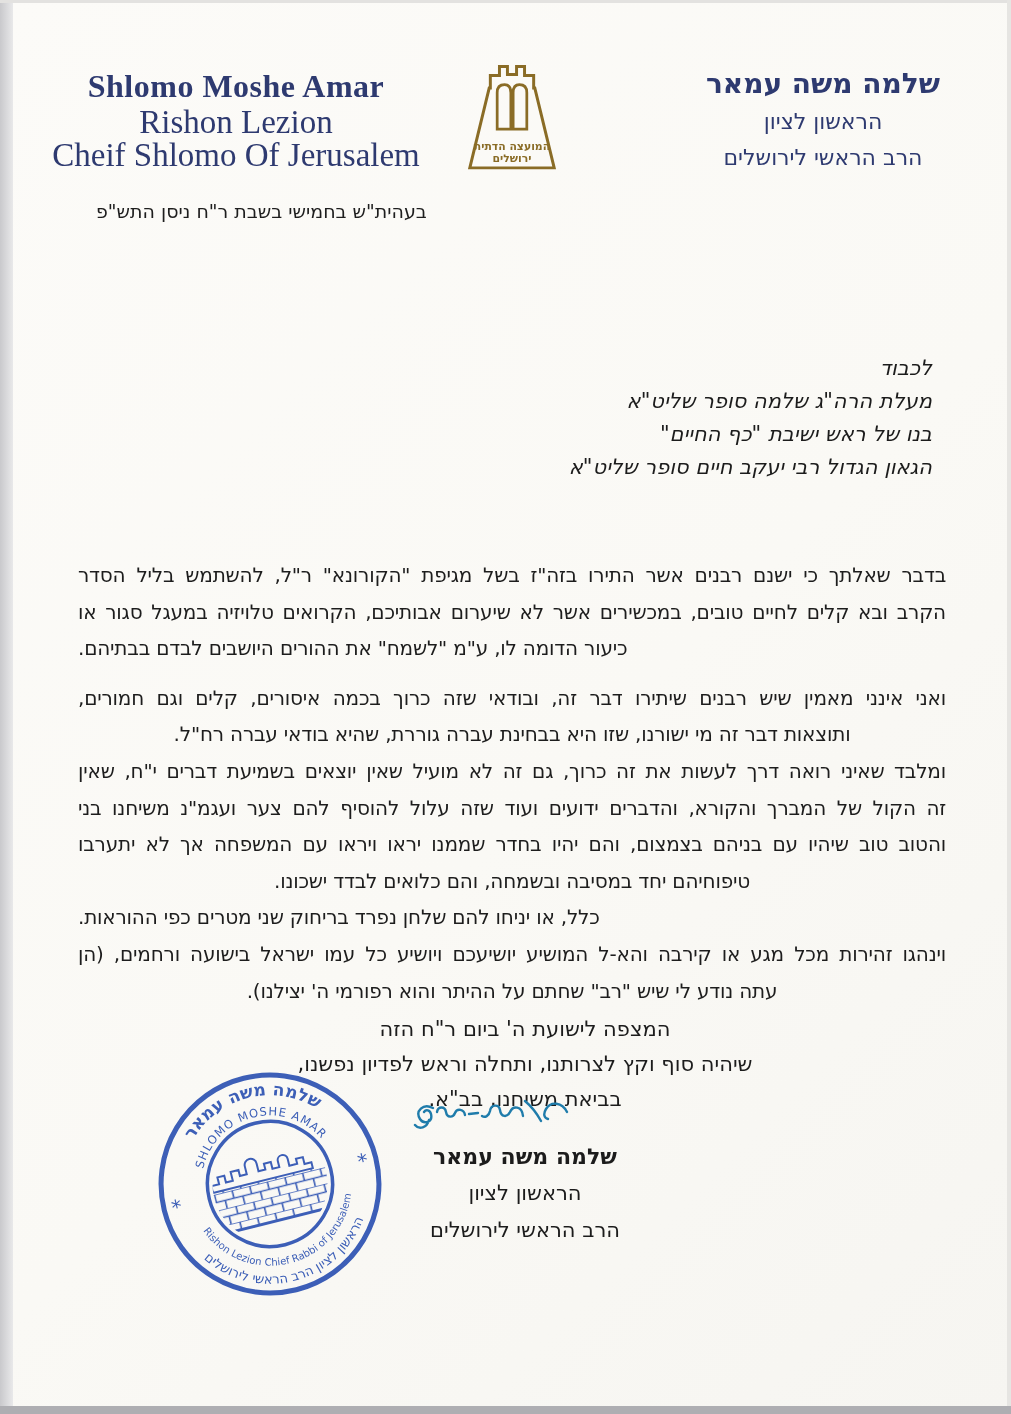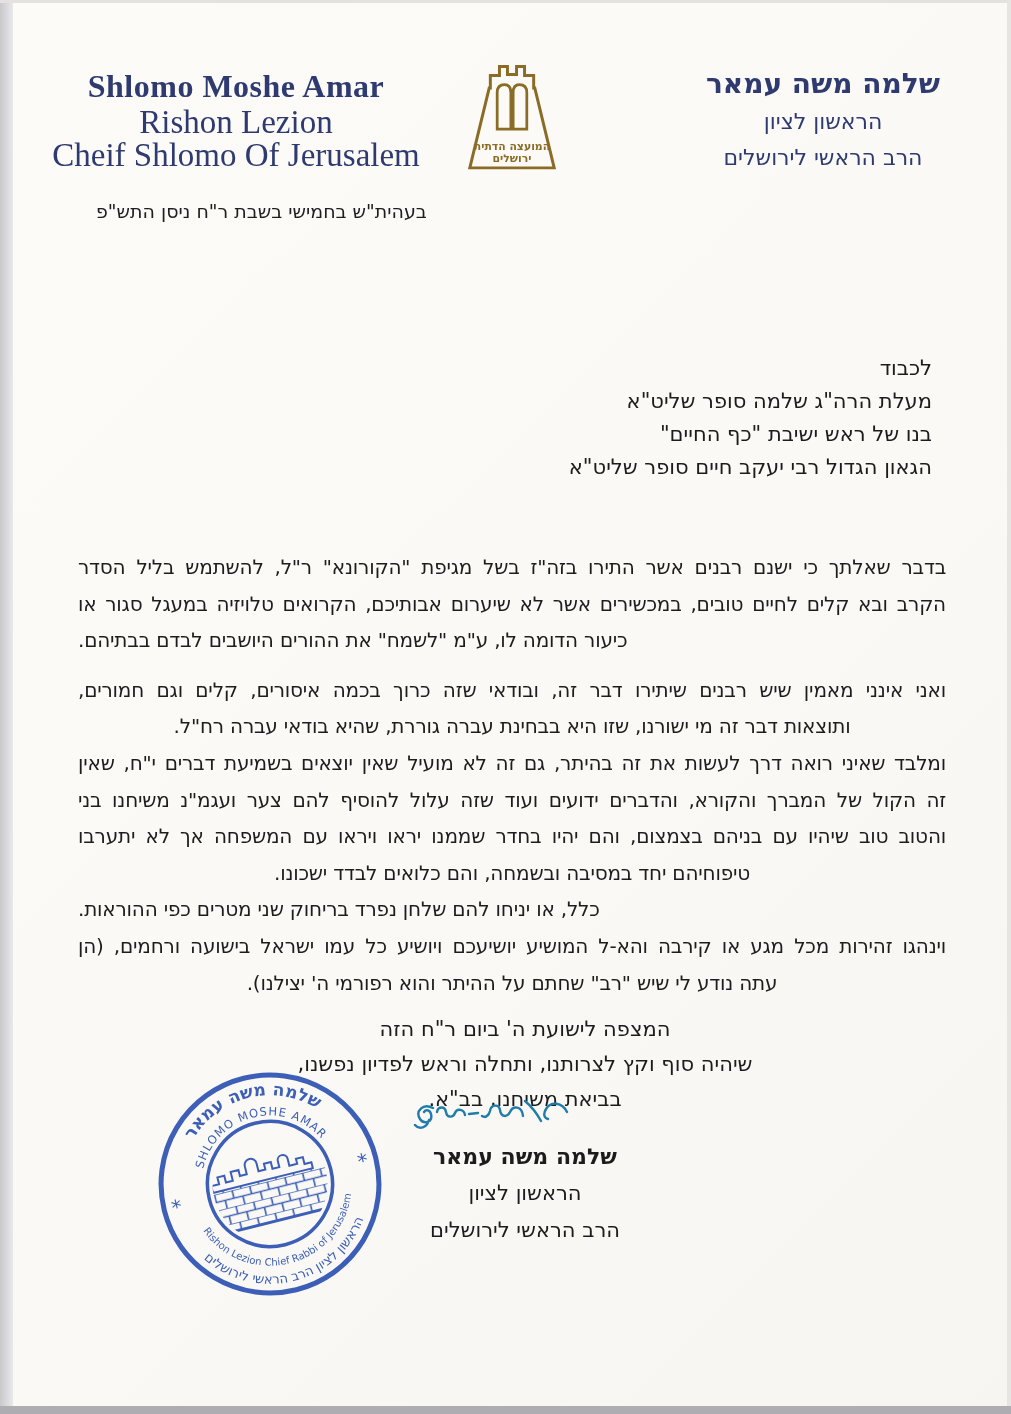--- a/index.html
+++ b/index.html
@@ -24,24 +24,24 @@
   .lh-english{position:absolute;left:40px;top:66px;width:392px;text-align:center;color:var(--header-navy);font-family:"Liberation Serif",serif;}
   .lh-english .nm{font-size:32px;font-weight:bold;letter-spacing:.5px;line-height:40px;}
   .lh-english .t{font-size:33px;line-height:33px;}
   .lh-hebrew{position:absolute;right:48px;top:64px;width:280px;text-align:center;direction:rtl;color:var(--header-navy);}
   .lh-hebrew .nm{font-size:28px;font-weight:bold;line-height:40px;}
   .lh-hebrew .t{font-size:22px;line-height:36px;}
   .emblem{position:absolute;left:455px;top:58px;width:114px;height:132px;}
 
   .date-line{position:absolute;left:96px;top:200px;direction:rtl;font-size:19px;color:#1e1e1e;}
 
-  .addressee{position:absolute;right:79px;top:352px;width:560px;direction:rtl;text-align:right;font-size:21px;line-height:33px;color:#1c1c1c;}
+  .addressee{position:absolute;right:79px;top:352px;width:560px;direction:rtl;text-align:right;font-size:21px;line-height:33px;color:#1c1c1c;font-style:italic;}
 
   .body-block{position:absolute;left:78px;top:549px;width:868px;direction:rtl;font-size:20px;line-height:36.6px;letter-spacing:-0.2px;color:#1d1d1d;}
-  .para{margin:0 0 13px 0;}
+  .para{margin:8px 0 13px 0;}
   .bline{width:100%;}
   .al-justify{text-align:justify;text-align-last:justify;}
   .al-left{text-align:left;}
   .al-right{text-align:center;}
   .al-center{text-align:center;}
 
   .closing{position:absolute;left:290px;top:1012px;width:470px;direction:rtl;text-align:center;font-size:21px;line-height:35px;color:#1c1c1c;}
   .signature-svg{position:absolute;left:405px;top:1096px;width:170px;height:50px;}
   .signoff{position:absolute;left:360px;top:1138px;width:330px;direction:rtl;text-align:center;font-size:21px;line-height:37px;color:#1c1c1c;}
   .signoff .sline:first-child{font-weight:bold;font-size:22px;}
@@ -95,21 +95,21 @@
 
   <div class="body-block">
     <div class="para">
         <div class="bline al-justify">בדבר שאלתך כי ישנם רבנים אשר התירו בזה"ז בשל מגיפת "הקורונא" ר"ל, להשתמש בליל הסדר</div>
         <div class="bline al-justify">הקרב ובא קלים לחיים טובים, במכשירים אשר לא שיערום אבותיכם, הקרואים טלויזיה במעגל סגור או</div>
         <div class="bline al-left">כיעור הדומה לו, ע"מ "לשמח" את ההורים היושבים לבדם בבתיהם.</div>
       </div>
     <div class="para">
         <div class="bline al-justify">ואני אינני מאמין שיש רבנים שיתירו דבר זה, ובודאי שזה כרוך בכמה איסורים, קלים וגם חמורים,</div>
         <div class="bline al-right">ותוצאות דבר זה מי ישורנו, שזו היא בבחינת עברה גוררת, שהיא בודאי עברה רח"ל.</div>
-        <div class="bline al-justify">ומלבד שאיני רואה דרך לעשות את זה בהיתר, גם זה לא מועיל שאין יוצאים בשמיעת דברים י"ח, שאין</div>
+        <div class="bline al-justify">ומלבד שאיני רואה דרך לעשות את זה כרוך, גם זה לא מועיל שאין יוצאים בשמיעת דברים י"ח, שאין</div>
         <div class="bline al-justify">זה הקול של המברך והקורא, והדברים ידועים ועוד שזה עלול להוסיף להם צער ועגמ"נ משיחנו בני</div>
         <div class="bline al-justify">והטוב טוב שיהיו עם בניהם בצמצום, והם יהיו בחדר שממנו יראו ויראו עם המשפחה אך לא יתערבו</div>
         <div class="bline al-center">טיפוחיהם יחד במסיבה ובשמחה, והם כלואים לבדד ישכונו.</div>
         <div class="bline al-left">כלל, או יניחו להם שלחן נפרד בריחוק שני מטרים כפי ההוראות.</div>
         <div class="bline al-justify">וינהגו זהירות מכל מגע או קירבה והא-ל המושיע יושיעכם ויושיע כל עמו ישראל בישועה ורחמים, (הן</div>
         <div class="bline al-center">עתה נודע לי שיש "רב" שחתם על ההיתר והוא רפורמי ה' יצילנו).</div>
       </div>
   </div>
 
   <div class="closing">

